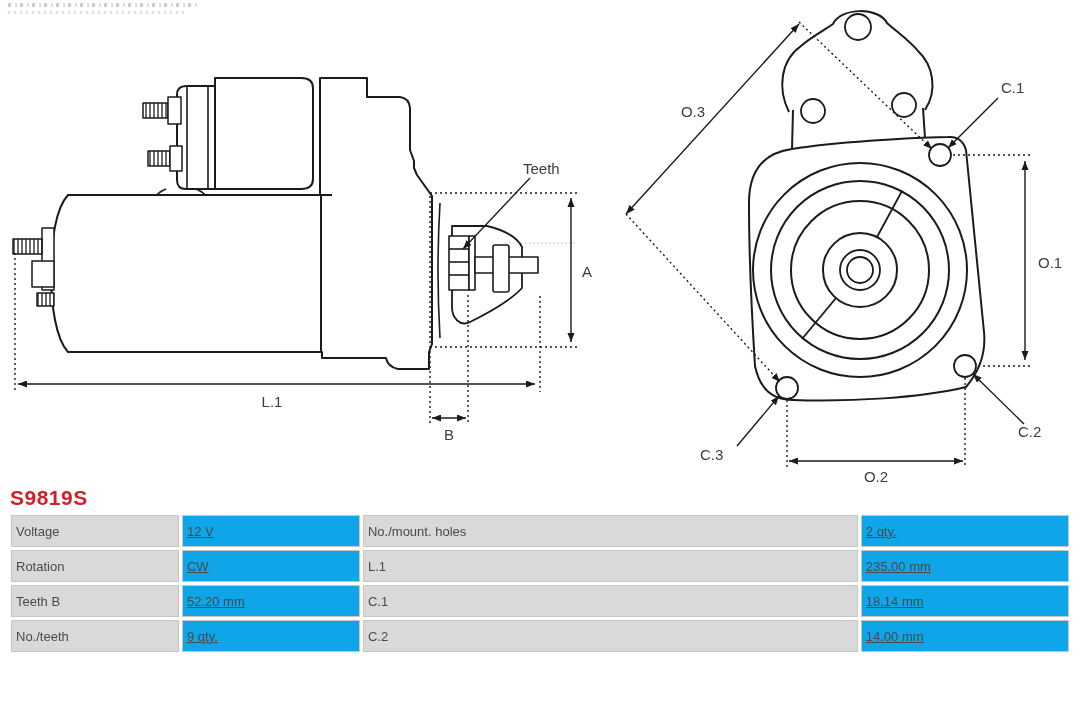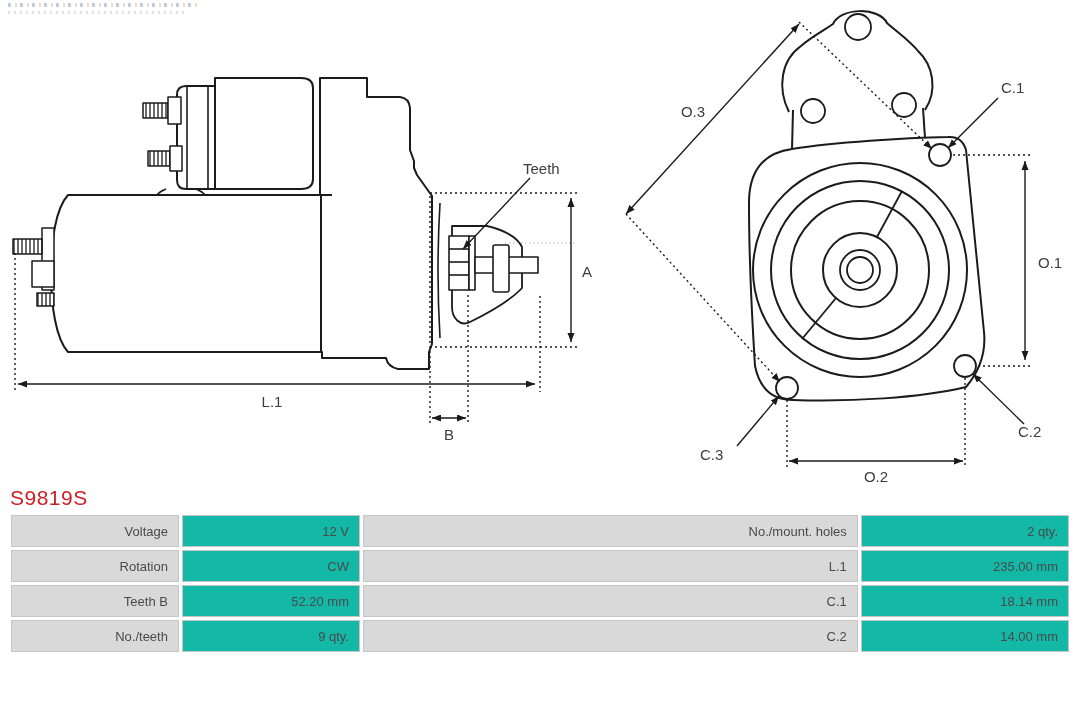--- a/index.html
+++ b/index.html
@@ -4,27 +4,27 @@
 <style>
   html,body{margin:0;padding:0;background:#ffffff;}
   .page{position:relative;width:1080px;height:720px;background:#fff;overflow:hidden;
         font-family:"Liberation Sans",sans-serif;}
   .watermark{position:absolute;left:8px;top:3px;width:190px;height:4px;opacity:.55;
     background:repeating-linear-gradient(90deg,rgba(110,145,180,.8) 0 3px,transparent 3px 7px,rgba(205,165,100,.7) 7px 9px,transparent 9px 12px);}
   .watermark2{position:absolute;left:8px;top:11px;width:178px;height:3px;opacity:.35;
     background:repeating-linear-gradient(90deg,rgba(120,150,185,.8) 0 2px,transparent 2px 6px);}
   svg text{font-family:"Liberation Sans",sans-serif;fill:#3d3d3d;}
   .part-number{position:absolute;left:10px;top:486px;font-size:21px;letter-spacing:.5px;
-    color:#cc2127;font-weight:400;}
+    color:#cc2127;font-weight:700;}
   table.specs{position:absolute;left:8px;top:512px;border-collapse:separate;border-spacing:3px;
     table-layout:fixed;width:1064px;}
-  table.specs td{height:30px;font-size:13px;color:#4a4a4a;text-align:right;
-    padding:0 10px 0 4px;border:1px solid #c6c6c6;white-space:nowrap;overflow:hidden;}
+  table.specs td{height:30px;font-size:13px;color:#4a4a4a;text-align:left;
+    padding:0 19px 0 4px;border:1px solid #c6c6c6;white-space:nowrap;overflow:hidden;}
   td.lbl{background:#d9d9d9;}
-  td.val{background:#14b8a6;}
+  td.val{background:#0ea5e9;text-decoration:underline;}
   col.c1{width:167px;} col.c2{width:177px;} col.c3{width:492px;} col.c4{width:207px;}
 </style>
 </head>
 <body>
 
 <div class="page">
 
   <div class="watermark"></div>
   <div class="watermark2"></div>
 

